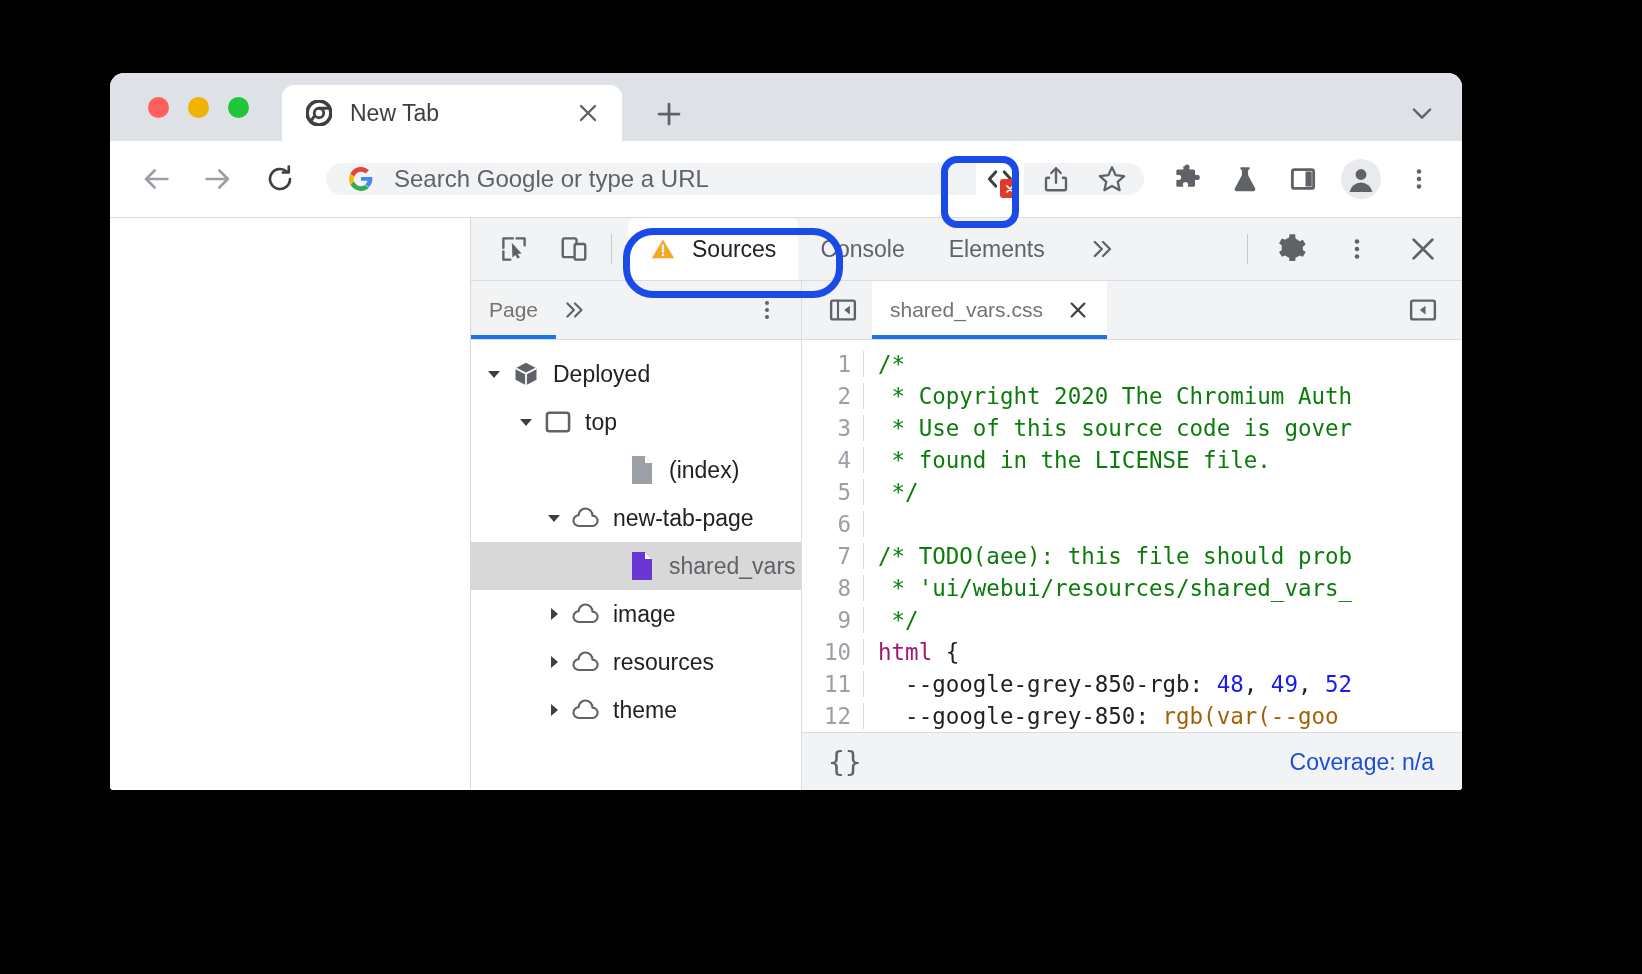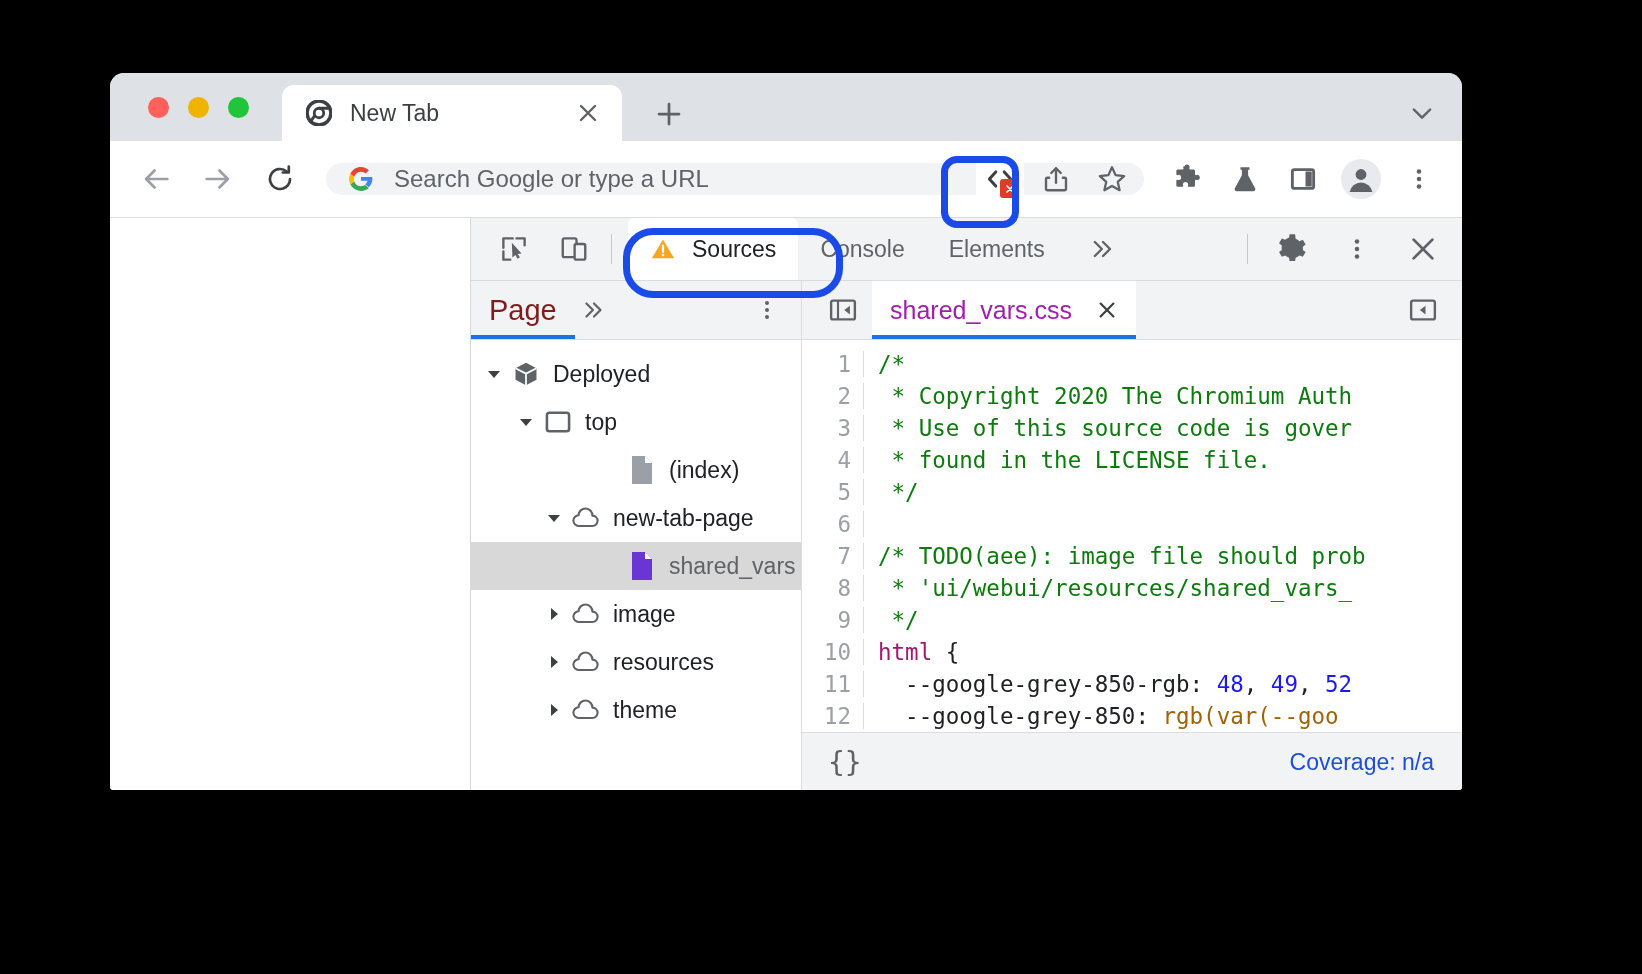--- a/index.html
+++ b/index.html
@@ -264,22 +264,22 @@
     display: flex;
     align-items: center;
     position: relative;
     flex: none;
     border-bottom: 1px solid #dadce0;
   }
   .nav-tab {
     padding: 0 18px;
     height: 58px;
     display: flex; align-items: center;
-    font-size: 29px;
-    color: #7f1d1d;
+    font-size: 21px;
+    color: #737373;
     position: relative;
   }
   .nav-tab.active::after {
     content: "";
     position: absolute;
     left: 0; right: 0; bottom: 0;
     height: 4px;
     background: #1a73e8;
   }
   .nav-chev {
@@ -347,22 +347,22 @@
     display: flex; align-items: center; justify-content: center;
     color: #5f6368;
     flex: none;
   }
   .ed-tab {
     height: 58px;
     padding: 0 18px;
     display: flex;
     align-items: center;
     gap: 24px;
-    font-size: 25px;
-    color: #a21caf;
+    font-size: 21px;
+    color: #737373;
     background: #ffffff;
     position: relative;
     white-space: nowrap;
   }
   .ed-tab::after {
     content: "";
     position: absolute;
     left: 0; right: 0; bottom: 0;
     height: 4px;
     background: #1a73e8;
@@ -796,21 +796,21 @@
               </div>
             </div>
 
             <div class="code">
               <div class="code-line"><span class="gutter">1</span><span class="ltext"><span class="c-comment">/*</span></span></div>
               <div class="code-line"><span class="gutter">2</span><span class="ltext"><span class="c-comment"> * Copyright 2020 The Chromium Auth</span></span></div>
               <div class="code-line"><span class="gutter">3</span><span class="ltext"><span class="c-comment"> * Use of this source code is gover</span></span></div>
               <div class="code-line"><span class="gutter">4</span><span class="ltext"><span class="c-comment"> * found in the LICENSE file.</span></span></div>
               <div class="code-line"><span class="gutter">5</span><span class="ltext"><span class="c-comment"> */</span></span></div>
               <div class="code-line"><span class="gutter">6</span><span class="ltext"><span class="c-comment"></span></span></div>
-              <div class="code-line"><span class="gutter">7</span><span class="ltext"><span class="c-comment">/* TODO(aee): image file should prob</span></span></div>
+              <div class="code-line"><span class="gutter">7</span><span class="ltext"><span class="c-comment">/* TODO(aee): this file should prob</span></span></div>
               <div class="code-line"><span class="gutter">8</span><span class="ltext"><span class="c-comment"> * 'ui/webui/resources/shared_vars_</span></span></div>
               <div class="code-line"><span class="gutter">9</span><span class="ltext"><span class="c-comment"> */</span></span></div>
               <div class="code-line"><span class="gutter">10</span><span class="ltext"><span class="c-tag">html</span><span class="c-prop"> {</span></span></div>
               <div class="code-line"><span class="gutter">11</span><span class="ltext"><span class="c-prop">  --google-grey-850-rgb: </span><span class="c-num">48</span><span class="c-prop">, </span><span class="c-num">49</span><span class="c-prop">, </span><span class="c-num">52</span></span></div>
               <div class="code-line"><span class="gutter">12</span><span class="ltext"><span class="c-prop">  --google-grey-850: </span><span class="c-fn">rgb(var(--goo</span></span></div>
             </div>
 
             <div class="statusbar">
               <span class="fmt-btn">{}</span>
               <span class="coverage">Coverage: n/a</span>

